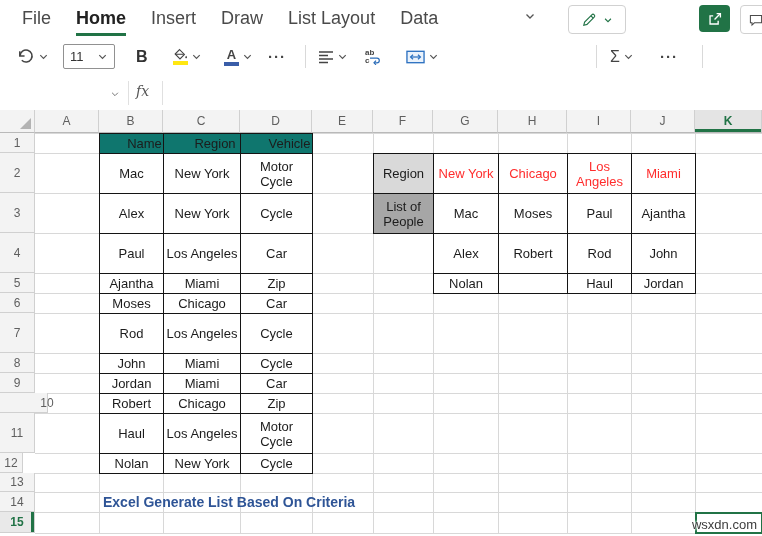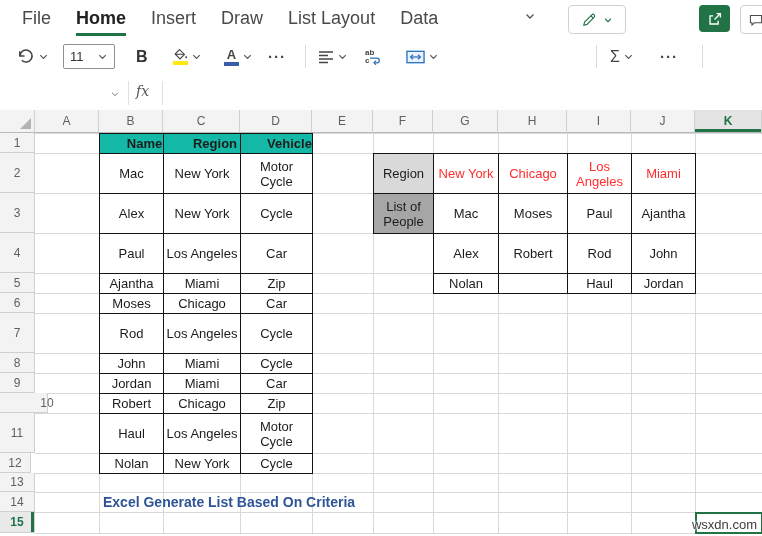--- a/index.html
+++ b/index.html
@@ -56,21 +56,21 @@
               box-shadow:inset 0 -3px 0 #217346;}
   .rowhdr.sel{background:#e9e9e9;color:#217346;font-weight:700;
               box-shadow:inset -3px 0 0 #217346;}
   #corner .tri{width:0;height:0;border-left:11px solid transparent;
                border-bottom:11px solid #b3b3b3;position:absolute;right:3px;bottom:3px;}
   .gl{position:absolute;background:#d8d8d8;}
   
   .cell{position:absolute;border:1px solid #141414;background:#fff;box-sizing:border-box;
         display:flex;align-items:center;justify-content:center;text-align:center;
         font-size:13px;line-height:15px;color:#1c1c1c;padding:0 1px;overflow:hidden;}
-  .s-h{background:#14b8a6;font-weight:700;padding-left:27px;}
+  .s-h{background:#0f766e;font-weight:400;padding-left:27px;}
   .s-g1{background:#d9d9d9;}
   .s-g2{background:#a6a6a6;}
   .s-r{color:#ff2d2d;}
   #caption{position:absolute;font-size:14px;font-weight:700;white-space:nowrap;}
   #selection{position:absolute;border:2px solid #217346;box-sizing:border-box;}
   #watermark{position:absolute;right:5px;bottom:4px;font-size:13px;color:#3c3c3c;
              text-shadow:0 0 3px #fff,0 0 3px #fff,0 0 3px #fff;}
   svg{display:block;}
 </style>
 </head>
@@ -308,21 +308,21 @@
         <div class="rowhdr" style="left: 0px; top: 43px; width: 35px; height: 40px;">2</div>
         <div class="rowhdr" style="left: 0px; top: 83px; width: 35px; height: 40px;">3</div>
         <div class="rowhdr" style="left: 0px; top: 123px; width: 35px; height: 40px;">4</div>
         <div class="rowhdr" style="left: 0px; top: 163px; width: 35px; height: 20px;">5</div>
         <div class="rowhdr" style="left: 0px; top: 183px; width: 35px; height: 20px;">6</div>
         <div class="rowhdr" style="left: 0px; top: 203px; width: 35px; height: 40px;">7</div>
         <div class="rowhdr" style="left: 0px; top: 243px; width: 35px; height: 20px;">8</div>
         <div class="rowhdr" style="left: 0px; top: 263px; width: 35px; height: 20px;">9</div>
         <div class="rowhdr" style="left: 0px; top: 283px; width: 35px; height: 20px; padding-left: 47px;">10</div>
         <div class="rowhdr" style="left: 0px; top: 303px; width: 35px; height: 40px;">11</div>
-        <div class="rowhdr" style="left: 0px; top: 343px; width: 31px; height: 20px;">12</div>
+        <div class="rowhdr" style="left: 0px; top: 343px; width: 23px; height: 20px;">12</div>
         <div class="rowhdr" style="left: 0px; top: 363px; width: 35px; height: 19px;">13</div>
         <div class="rowhdr" style="left: 0px; top: 382px; width: 35px; height: 20px;">14</div>
         <div class="rowhdr sel" style="left: 0px; top: 402px; width: 35px; height: 21px;">15</div>
       </div>
     <div id="cells">
         <div class="cell s-h" style="left: 99px; top: 23px; width: 65px; height: 21px;">Name</div>
         <div class="cell s-h" style="left: 163px; top: 23px; width: 78px; height: 21px;">Region</div>
         <div class="cell s-h" style="left: 240px; top: 23px; width: 73px; height: 21px;">Vehicle</div>
         <div class="cell" style="left: 99px; top: 43px; width: 65px; height: 41px;">Mac</div>
         <div class="cell" style="left: 163px; top: 43px; width: 78px; height: 41px;">New York</div>

